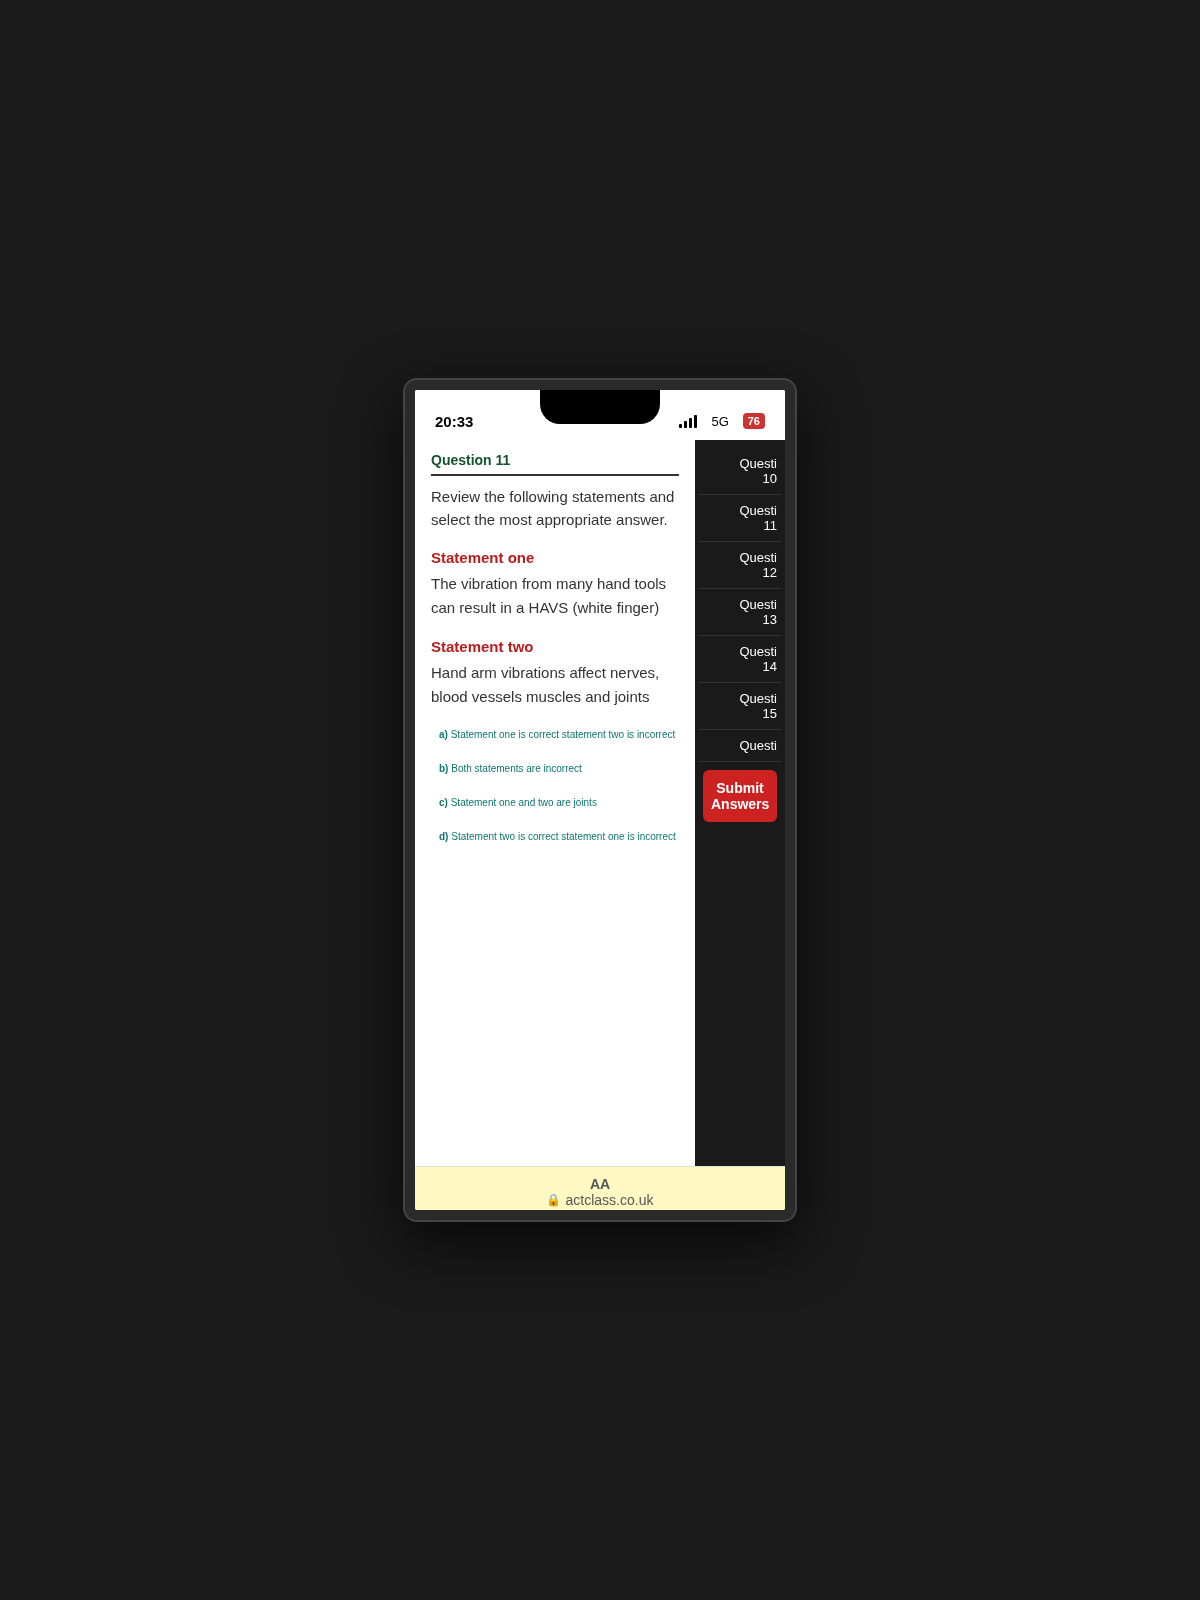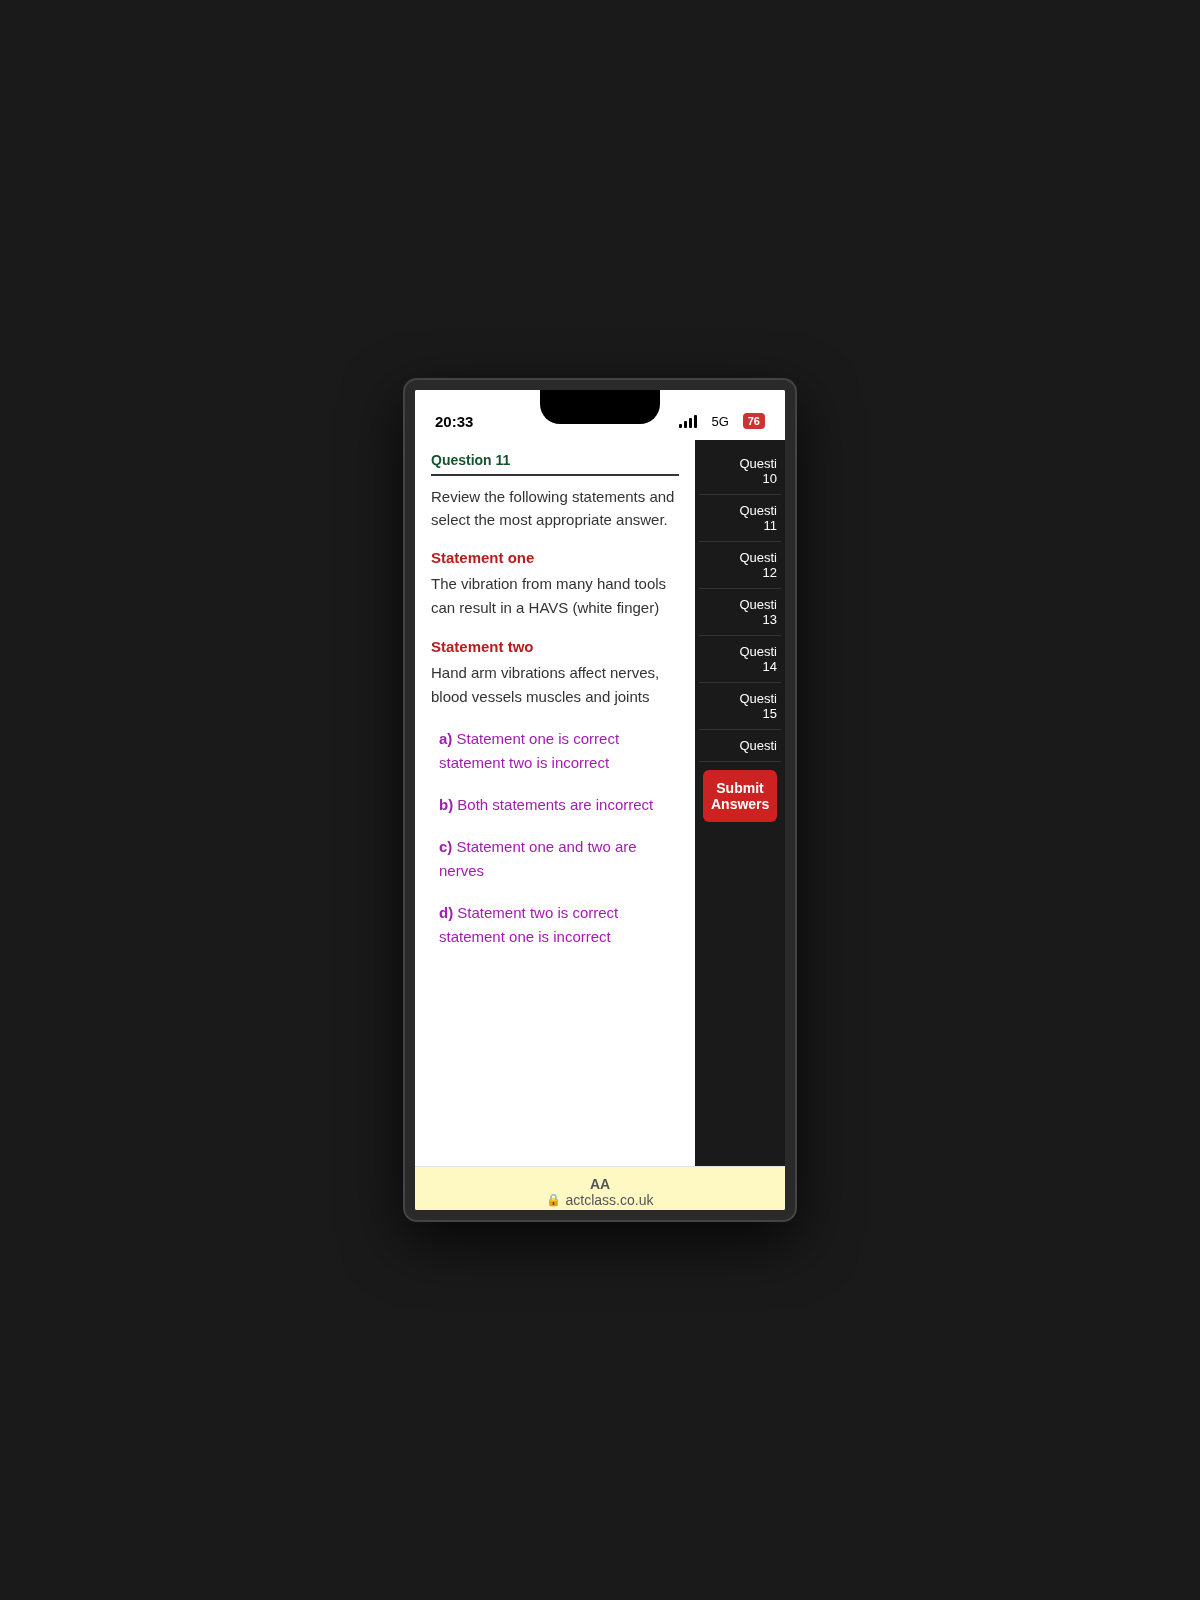--- a/index.html
+++ b/index.html
@@ -128,22 +128,22 @@
     }
 
     .statement-text {
       font-size: 15px;
       color: #333;
       line-height: 1.6;
     }
 
     .answer-option {
       margin-bottom: 18px;
-      font-size: 15px;
-      color: #a21caf;
+      font-size: 10px;
+      color: #0f766e;
       line-height: 1.6;
       padding-left: 8px;
     }
 
     .answer-option strong {
       font-weight: 700;
     }
 
     .sidebar {
       width: 90px;
@@ -261,21 +261,21 @@
         <span> Statement one is correct statement two is incorrect</span>
       </div>
 
       <div class="answer-option">
         <strong>b)</strong>
         <span> Both statements are incorrect</span>
       </div>
 
       <div class="answer-option">
         <strong>c)</strong>
-        <span> Statement one and two are nerves</span>
+        <span> Statement one and two are joints</span>
       </div>
 
       <div class="answer-option">
         <strong>d)</strong>
         <span> Statement two is correct statement one is incorrect</span>
       </div>
 
     </div>
 
     <div class="sidebar">

